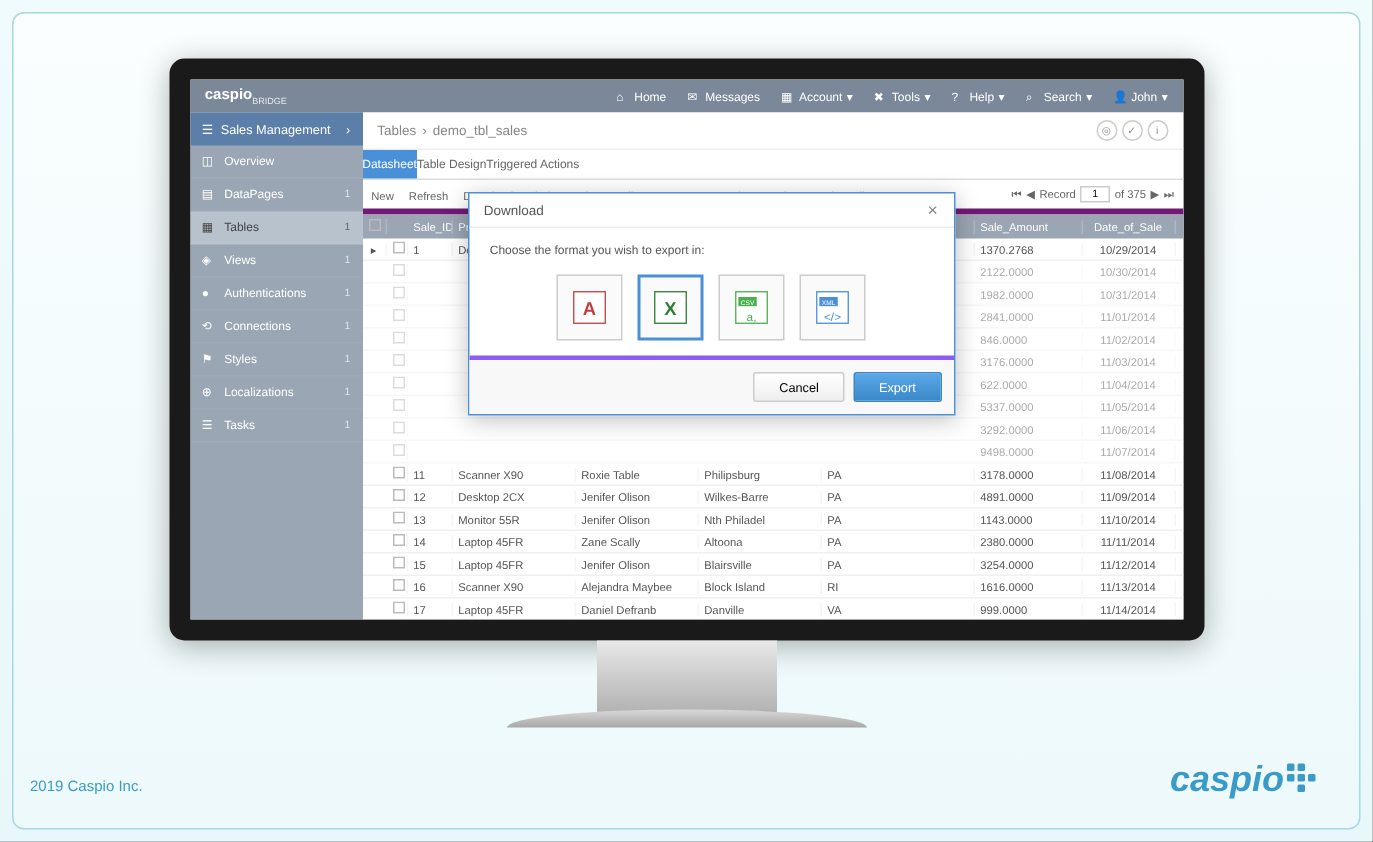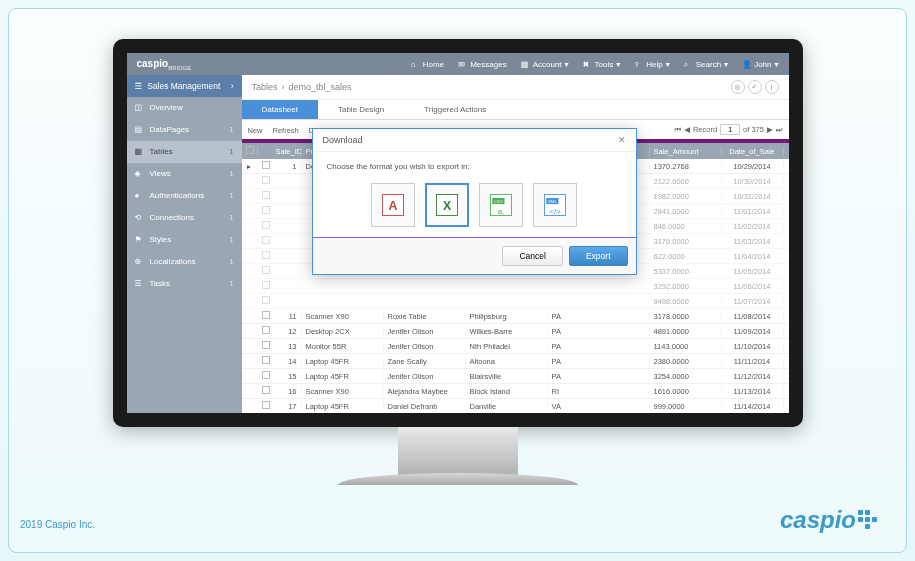--- a/index.html
+++ b/index.html
@@ -19,51 +19,51 @@
 .sidebar{width:115px;background:#9aa6b3;color:#fff;font-size:8px}
 .side-hdr{background:#5b7fa8;padding:6px 8px;display:flex;align-items:center;gap:5px;font-size:8.5px}
 .side-item{padding:6px 8px;display:flex;align-items:center;gap:6px;border-bottom:1px solid rgba(255,255,255,0.05);cursor:pointer}
 .side-item.active{background:#b8c2cc;color:#444}
 .side-count{margin-left:auto;opacity:0.7;font-size:7px}
 .main{flex:1;background:#fff;display:flex;flex-direction:column}
 .breadcrumb{padding:5px 10px;font-size:9px;color:#888;display:flex;align-items:center;gap:4px;border-bottom:1px solid #eee}
 .bc-icons{margin-left:auto;display:flex;gap:3px}
 .bc-icons span{width:14px;height:14px;border:1px solid #ccc;border-radius:50%;display:inline-flex;align-items:center;justify-content:center;font-size:7px;color:#888}
 .tabs{display:flex;border-bottom:1px solid #ddd;font-size:8px}
-.tab{padding:5px 20px;cursor:pointer;color:#666}
+.tab{padding:5px 0;cursor:pointer;color:#666}
 .tab.active{background:#4a90d9;color:#fff}
 .toolbar{display:flex;align-items:flex-end;padding:4px 6px;gap:8px;font-size:7.5px;color:#666;border-bottom:4px solid #701a75}
 .toolbar>div{cursor:pointer}
 .rec-nav{margin-left:auto;display:flex;align-items:center;gap:3px}
 .rec-nav input{width:20px;height:11px;font-size:7px;text-align:center;border:1px solid #ccc}
 .grid{flex:1;overflow:hidden}
 .ghdr{display:flex;background:#9aa6b3;color:#fff;font-size:7.5px;height:16px;align-items:center}
 .gh{padding:0 4px;border-right:1px solid rgba(255,255,255,0.2);overflow:hidden;white-space:nowrap}
 .grow{display:flex;height:15px;align-items:center;border-bottom:1px solid #f0f0f0;font-size:7.5px;color:#555}
 .gc{padding:0 4px;border-right:1px solid #f5f5f5;overflow:hidden;white-space:nowrap}
 .c0{width:16px;text-align:center}
 .c1{width:14px;text-align:center}
-.c2{width:30px;text-align:right}
+.c2{width:30px;text-align:left}
 .c3{width:82px}
 .c4{width:82px}
 .c5{width:82px}
 .c6{width:102px}
 .c7{width:72px;text-align:left}
 .c8{width:62px;text-align:center}
 .chk{width:8px;height:8px;border:1px solid #bbb;display:inline-block}
 .dimrow{opacity:0.5}
 .modal{position:absolute;top:75px;left:185px;width:325px;background:#fff;border:1px solid #4a90d9;box-shadow:0 3px 15px rgba(0,0,0,0.25)}
 .modal-hdr{display:flex;padding:6px 10px;font-size:9px;color:#555;border-bottom:1px solid #eee}
 .modal-x{margin-left:auto;cursor:pointer;color:#888}
 .modal-body{padding:10px 14px;font-size:8px;color:#555}
 .formats{display:flex;gap:10px;justify-content:center;margin-top:12px}
 .fmt{width:44px;height:44px;border:1px solid #ccc;display:flex;align-items:center;justify-content:center;cursor:pointer;background:#fafafa}
 .fmt.sel{border:2px solid #4a90d9}
 .fmt svg{width:28px;height:28px}
-.modal-ftr{display:flex;justify-content:flex-end;gap:6px;padding:8px;border-top:1px solid #8b5cf6;background:#f8f8f8}
+.modal-ftr{display:flex;justify-content:flex-end;gap:6px;padding:8px;border-top:3px solid #8b5cf6;background:#f8f8f8}
 .btn{padding:4px 16px;font-size:8.5px;border:1px solid #ccc;background:linear-gradient(#fff,#eee);cursor:pointer;border-radius:2px}
 .btn.primary{background:linear-gradient(#5aa8e8,#3a88c8);color:#fff;border-color:#3a88c8}
 .footer-logo{position:absolute;right:30px;bottom:18px;font-size:24px;font-weight:bold;color:#3a9bc8;font-style:italic}
 .footer-logo .dots{display:inline-block;width:18px;height:18px;position:relative;margin-left:2px}
 .footer-logo .dots::before{content:"";position:absolute;width:5px;height:5px;background:#3a9bc8;border-radius:1px;box-shadow:7px 0 #3a9bc8,0 7px #3a9bc8,7px 7px #3a9bc8,14px 7px #3a9bc8,7px 14px #3a9bc8}
 .copyright{position:absolute;left:11px;bottom:22px;font-size:10px;color:#3a9bc8}
 .ico{width:9px;height:9px;display:inline-block}
 </style>
 </head>
 <body>

